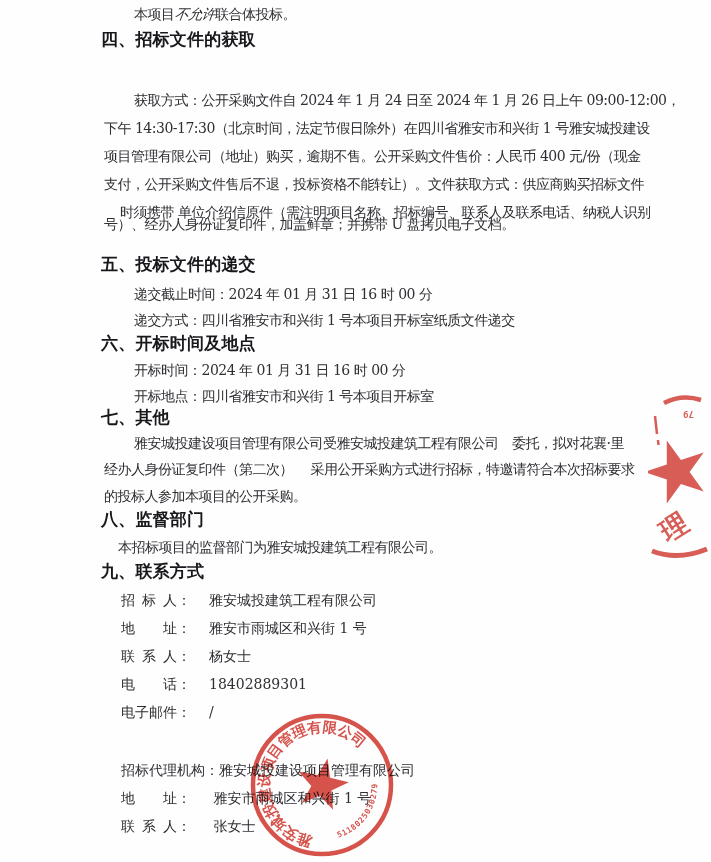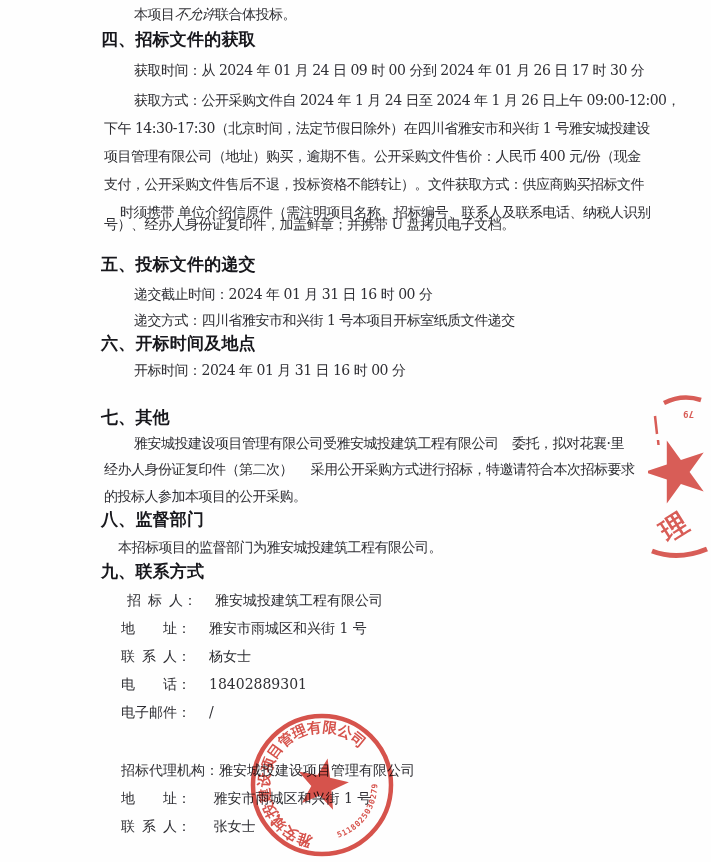--- a/index.html
+++ b/index.html
@@ -22,46 +22,46 @@
 </head>
 <body>
 
 <div class="page">
 
   <div class="abs bline" style="left:134px;top:4px;">
     <span>本项目</span><span class="em-italic">不允许</span><span>联合体投标。</span>
   </div>
 
   <div class="abs heading" style="left:101px;top:28px;">四、招标文件的获取</div>
-  <div class="abs bline" style="left:134px;top:60px;">获取时间：从 2024 年 01 月 24 日  09 时 00 分到 2024 年 01 月 26 日  17 时 30 分</div>
   <div class="abs bline" style="left:134px;top:90px;">获取方式：公开采购文件自 2024 年 1 月 24 日至 2024 年 1 月 26 日上午 09:00-12:00，</div>
   <div class="abs bline" style="left:104px;top:118px;">下午 14:30-17:30（北京时间，法定节假日除外）在四川省雅安市和兴街 1 号雅安城投建设</div>
   <div class="abs bline" style="left:104px;top:146px;">项目管理有限公司（地址）购买，逾期不售。公开采购文件售价：人民币 400 元/份（现金</div>
   <div class="abs bline" style="left:104px;top:174px;">支付，公开采购文件售后不退，投标资格不能转让）。文件获取方式：供应商购买招标文件</div>
   <div class="abs bline" style="left:104px;top:202px;margin-left:16px;">时须携带 单位介绍信原件（需注明项目名称、招标编号、联系人及联系电话、纳税人识别</div>
   <div class="abs bline" style="left:104px;top:214px;">号）、经办人身份证复印件，加盖鲜章；并携带 U 盘拷贝电子文档。</div>
 
   <div class="abs heading" style="left:101px;top:253px;">五、投标文件的递交</div>
   <div class="abs bline" style="left:134px;top:284px;">递交截止时间：2024 年 01 月 31 日  16 时 00 分</div>
   <div class="abs bline" style="left:134px;top:310px;">递交方式：四川省雅安市和兴街 1 号本项目开标室纸质文件递交</div>
 
   <div class="abs heading" style="left:101px;top:332px;">六、开标时间及地点</div>
   <div class="abs bline" style="left:134px;top:360px;">开标时间：2024 年 01 月 31 日  16 时 00 分</div>
+  <div class="abs bline" style="left:134px;top:386px;">开标地点：四川省雅安市和兴街 1 号本项目开标室</div>
 
   <div class="abs heading" style="left:101px;top:406px;">七、其他</div>
   <div class="abs bline" style="left:134px;top:433px;">雅安城投建设项目管理有限公司受雅安城投建筑工程有限公司　委托，拟对花襄·里</div>
   <div class="abs bline" style="left:104px;top:459px;">经办人身份证复印件（第二次）　 采用公开采购方式进行招标，特邀请符合本次招标要求</div>
   <div class="abs bline" style="left:104px;top:486px;">的投标人参加本项目的公开采购。</div>
 
   <div class="abs heading" style="left:101px;top:508px;">八、监督部门</div>
   <div class="abs bline" style="left:118px;top:537px;">本招标项目的监督部门为雅安城投建筑工程有限公司。</div>
 
   <div class="abs heading" style="left:101px;top:560px;">九、联系方式</div>
 
-  <div class="abs contact-row" style="left:121px;top:590px;margin-left:6px;">
+  <div class="abs contact-row" style="left:121px;top:590px;">
     <span class="clabel">招 标 人：</span><span>雅安城投建筑工程有限公司</span>
   </div>
   <div class="abs contact-row" style="left:121px;top:618px;">
     <span class="clabel">地  址：</span><span>雅安市雨城区和兴街 1 号</span>
   </div>
   <div class="abs contact-row" style="left:121px;top:646px;">
     <span class="clabel">联 系 人：</span><span>杨女士</span>
   </div>
   <div class="abs contact-row" style="left:121px;top:674px;">
     <span class="clabel">电  话：</span><span>18402889301</span>

